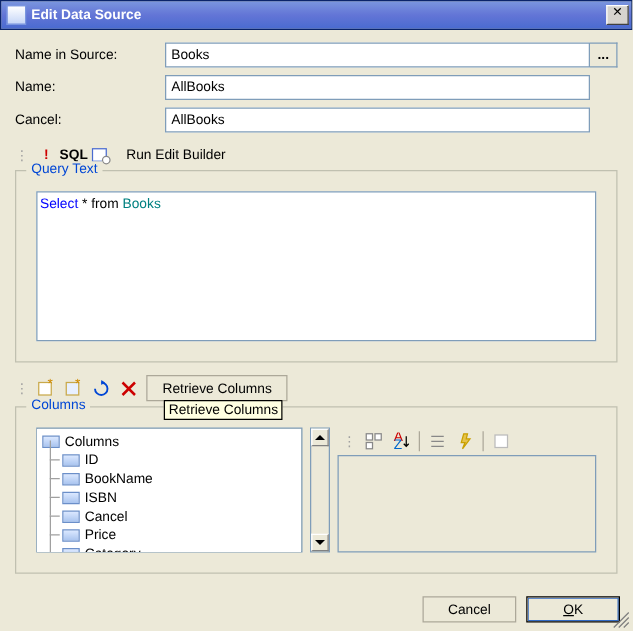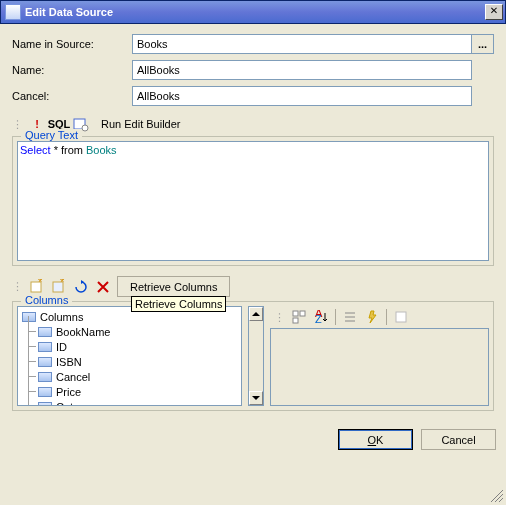--- a/index.html
+++ b/index.html
@@ -11,21 +11,21 @@
   .client { padding: 10px 12px 0 12px; }
   .row { display:flex; align-items:center; margin-bottom:6px; }
   .lbl { width:120px; }
   .txtwrap{flex:1; display:flex;}
   .txt { flex:1; height:20px; border:1px solid #7f9db9; padding:1px 4px; background:#fff; }
   .browse { width:22px; height:20px; margin-left:0; border:1px solid #7f9db9; border-left:none; background:#ece9d8; cursor:pointer; text-align:center; font-weight:bold; line-height:14px;}
   .toolbar { display:flex; align-items:center; gap:6px; margin-top:10px; margin-bottom:4px;}
   .handle { color:#a0a0a0; letter-spacing:-2px; margin-right:2px;}
   .ticon { width:16px; height:16px; display:inline-flex;align-items:center;justify-content:center;}
   .link { color:#000; cursor:pointer; margin-left:6px;}
-  .fieldset { border:1px solid #c0c0b0; margin:0 0 8px 0; padding:4px; position:relative; background:#ece9d8;}
+  .fieldset { border:1px solid #c0c0b0; margin:0 0 8px 0; padding:16px; position:relative; background:#ece9d8;}
   .fieldset .legend { position:absolute; top:-8px; left:8px; background:#ece9d8; padding:0 4px; color:#0046d5;}
   .btn { background:#ece9d8; border:1px solid #aca899; padding:2px 12px; cursor:pointer; height:21px;}
   .primary{border:1px solid #000; box-shadow:inset 0 0 0 1px #316ac5;}
   .cols-area{display:flex; gap:6px;}
   .tree{flex:1; height:100px; border:1px solid #7f9db9; background:#fff; overflow:auto; padding:2px;}
   .tree .node{display:flex;align-items:center; height:15px; padding-left:2px;}
   .tree .child{padding-left:18px; position:relative;}
   .tree .child::before{content:""; position:absolute; left:8px; top:7px; width:8px; height:1px; background:#a0a0a0;}
   .tree .child::after{content:""; position:absolute; left:8px; top:-8px; width:1px; height:15px; background:#a0a0a0;}
   .treeicon{width:14px;height:10px;border:1px solid #6b8fc9;background:linear-gradient(#dbe8ff,#a9c4ef); margin-right:4px;}
@@ -126,25 +126,25 @@
     <div class="legend">Columns</div>
     <div class="cols-area">
       <div class="tree">
         <div class="node">
             <div class="treeicon"></div>
             <span>Columns</span>
           </div>
         <div id="tree-children">
             <div class="node child">
               <div class="treeicon"></div>
+              <span>ID</span>
+            </div>
+            <div class="node child">
+              <div class="treeicon"></div>
               <span>BookName</span>
-            </div>
-            <div class="node child">
-              <div class="treeicon"></div>
-              <span>ID</span>
             </div>
             <div class="node child">
               <div class="treeicon"></div>
               <span>ISBN</span>
             </div>
             <div class="node child">
               <div class="treeicon"></div>
               <span>Cancel</span>
             </div>
             <div class="node child">
@@ -206,20 +206,20 @@
             </span>
         </div>
         <div class="panel"></div>
       </div>
     </div>
     <div class="tooltip" style="left:118px; top:-6px;">Retrieve Columns</div>
   </div>
 </div>
 
 <div class="buttonbar">
+  <button class="btn cancel">Cancel</button>
   <button class="btn primary ok"><u>O</u><span></span>K</button>
-  <button class="btn cancel">Cancel</button>
 </div>
 <div class="sizegrip">
   <svg width="14" height="14">
       <path d="M13 1 L1 13 M13 5 L5 13 M13 9 L9 13" stroke="#808080"></path>
     </svg>
 </div>
 
 </body></html>

